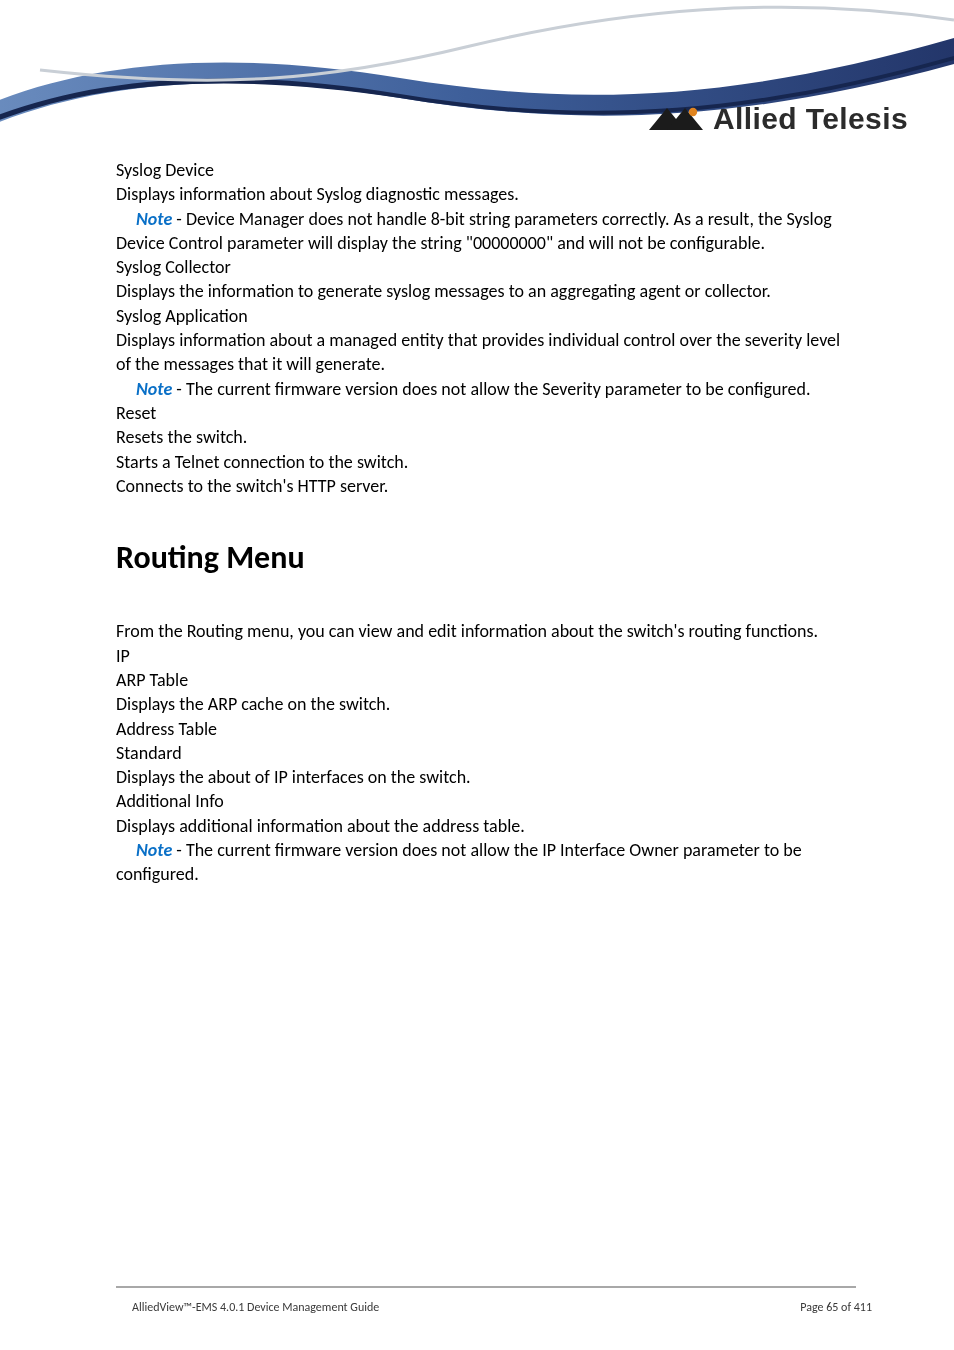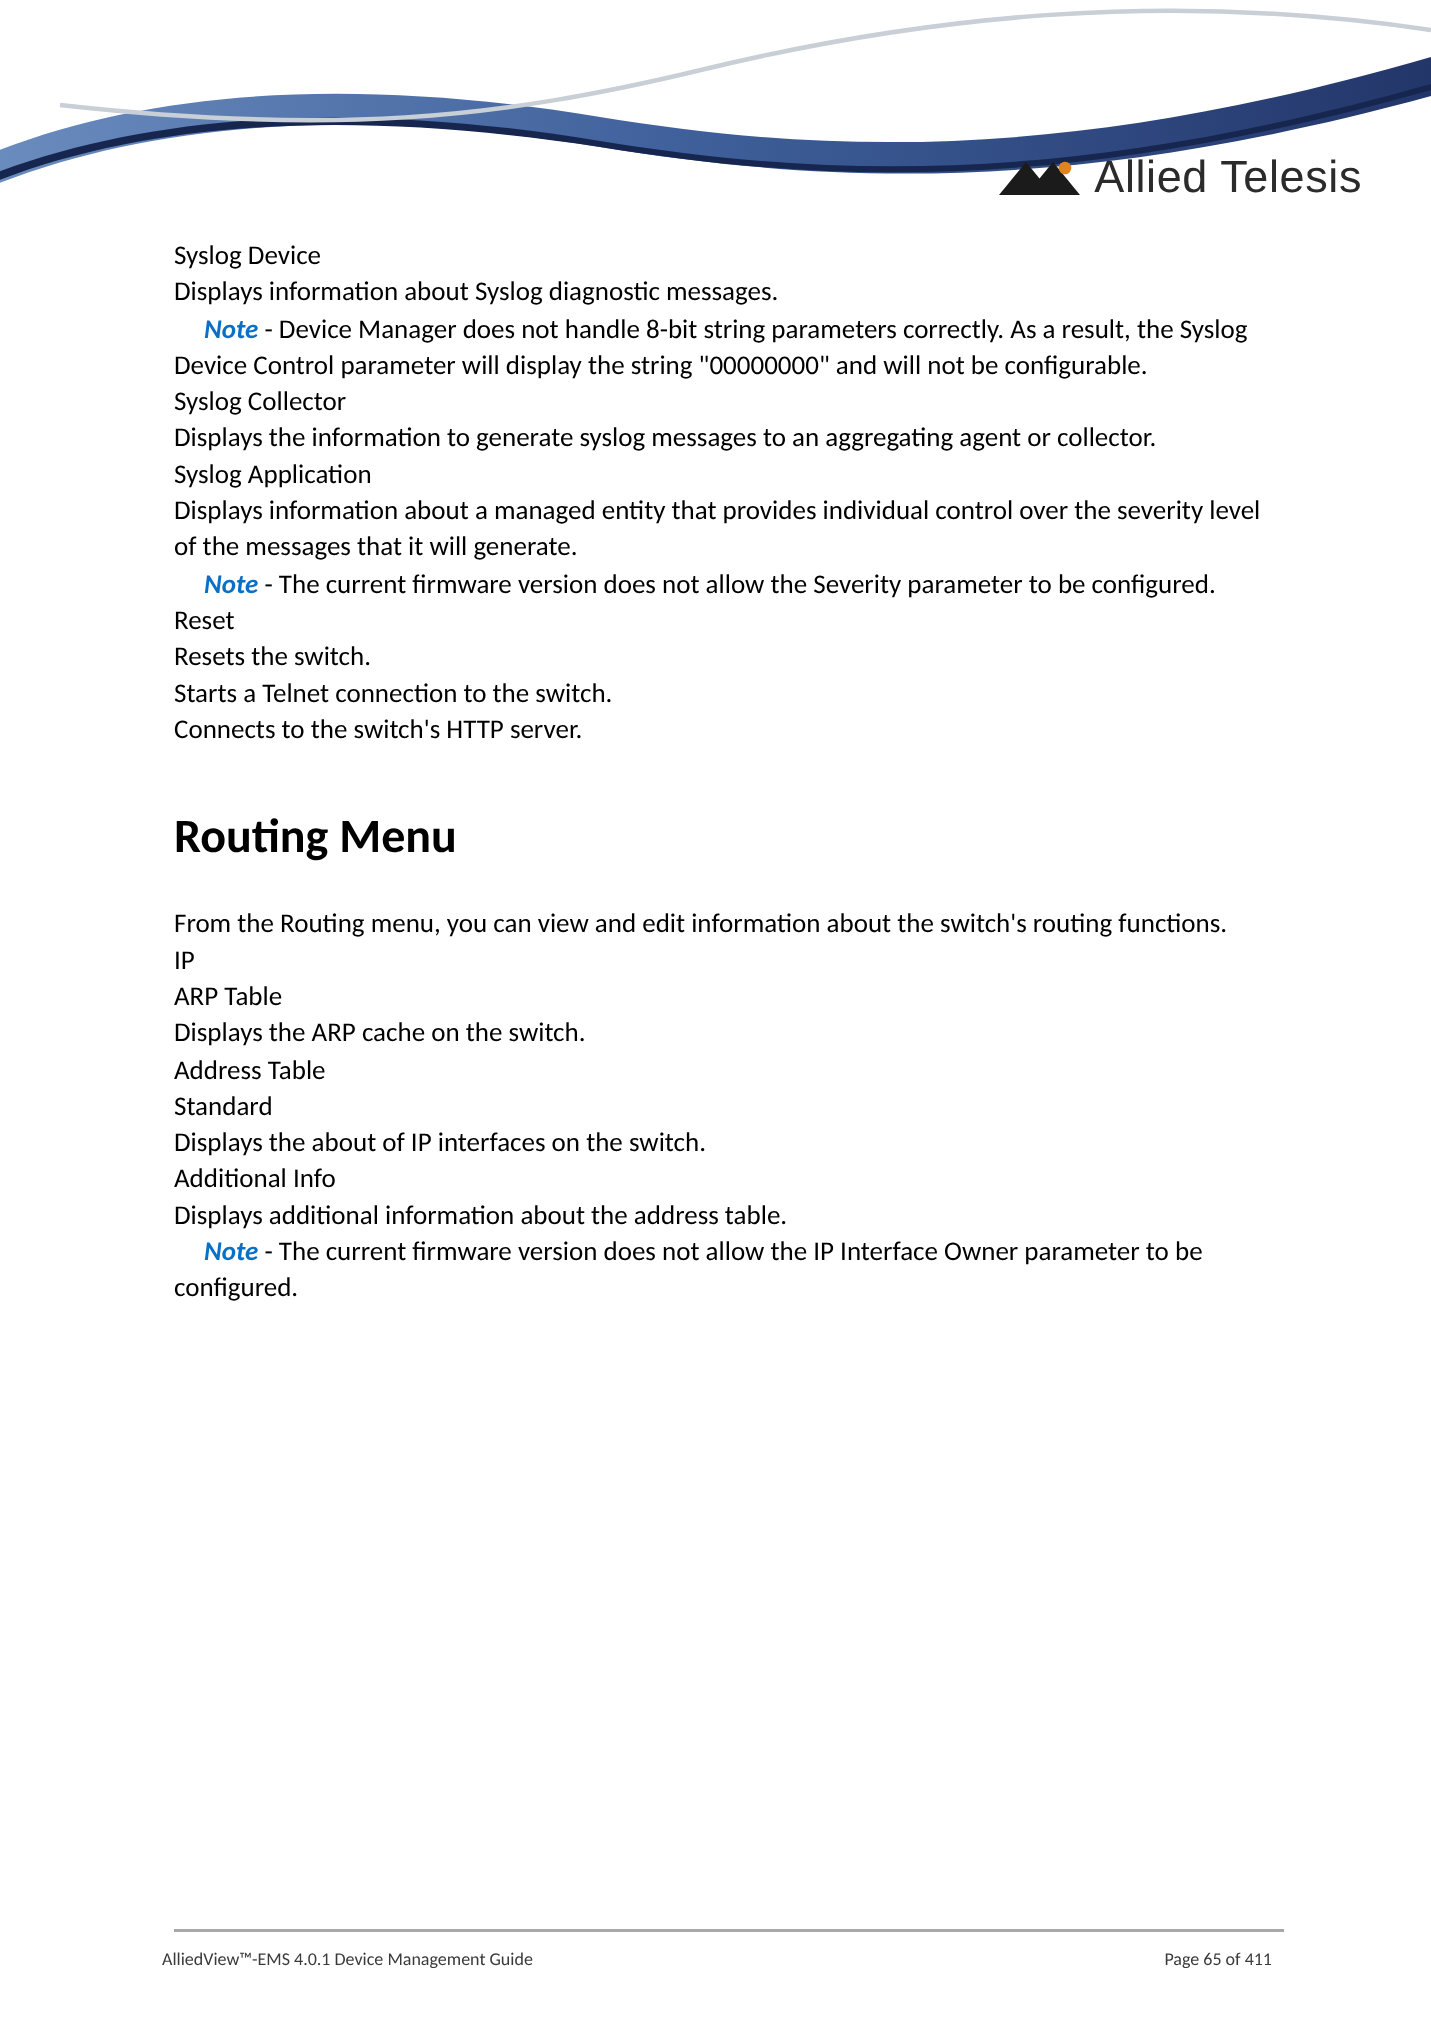--- a/index.html
+++ b/index.html
@@ -5,39 +5,39 @@
   * { box-sizing: border-box; margin: 0; padding: 0; }
   html, body { width: 954px; height: 1350px; background: #fff; font-family: "Segoe UI", "Gill Sans", "Gill Sans MT", Calibri, sans-serif; color: #000; }
   .page { position: relative; width: 954px; height: 1350px; }
 
   
   .swoosh { position: absolute; top: 0; left: 0; width: 954px; height: 170px; overflow: visible; }
   .swoosh svg { display: block; }
 
   .logo { position: absolute; top: 102px; right: 46px; display: flex; align-items: center; gap: 6px; }
   .logo svg.tri { flex-shrink: 0; }
-  .logo-text { font-family: "Gill Sans", "Gill Sans MT", "Segoe UI", sans-serif; font-size: 30px; letter-spacing: 0.4px; color: #2b2b2b; font-weight: 400; }
+  .logo-text { font-family: "Gill Sans", "Gill Sans MT", "Segoe UI", sans-serif; font-size: 30px; letter-spacing: 0.4px; color: #2b2b2b; font-weight: 700; }
 
   .content { position: absolute; top: 158px; left: 116px; width: 740px; font-size: 18px; line-height: 1.35; color: #000; }
   .content p { margin: 0; }
 
   .ital { }
   .note { color: #0a70c7; font-style: italic; font-weight: 600; margin-left: 20px; }
 
   .indent1 { margin-left: 72px; }
   .indent2 { margin-left: 144px; }
 
   .sp-block { margin-top: 20px; }
   .sp-small { margin-top: 12px; }
 
-  h2.section { font-size: 32px; font-weight: 700; color: #000; margin-top: 38px; margin-bottom: 24px; font-family: inherit; }
+  h2.section { font-size: 32px; font-weight: 700; color: #000; margin-top: 38px; margin-bottom: 40px; font-family: inherit; }
 
   
   .footer-sep { position: absolute; left: 116px; bottom: 62px; width: 740px; height: 0; border-top: 2px solid #a8a8a8; }
-  .footer { position: absolute; left: 108px; bottom: 36px; width: 740px; display: flex; justify-content: space-between; font-size: 12px; color: #3a3a3a; }
+  .footer { position: absolute; left: 132px; bottom: 36px; width: 740px; display: flex; justify-content: space-between; font-size: 12px; color: #3a3a3a; }
 </style>
 </head>
 <body>
 
 <div class="page">
 
   <div class="swoosh">
     <svg width="954" height="170" viewBox="0 0 954 170">
 
       <path d="M 954 0 L 954 70 C 880 40 800 55 640 92 C 500 125 380 110 210 80 C 160 72 90 78 -10 118 L -10 40 C 60 70 130 78 210 80 C 380 84 500 40 640 18 C 760 2 860 -2 954 0 Z" fill="none"></path>

